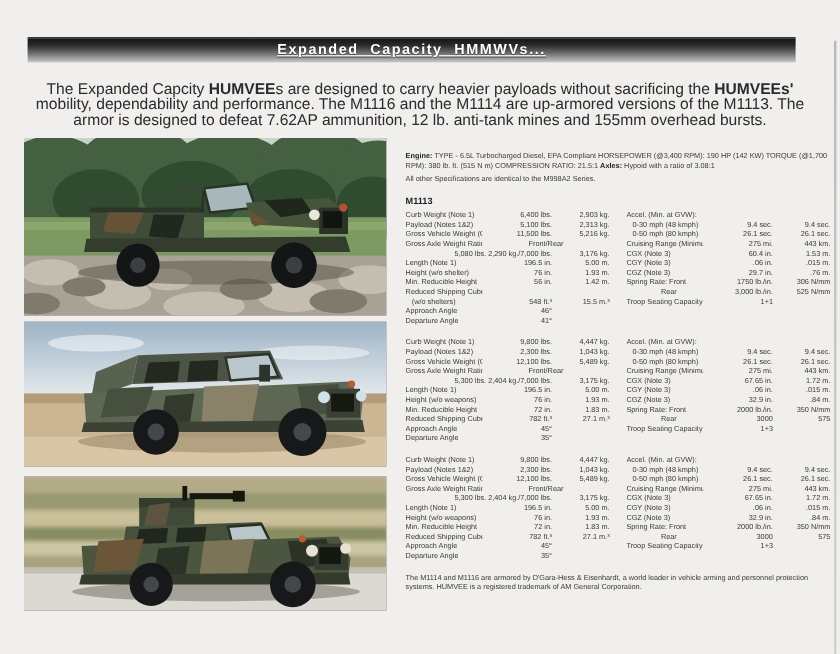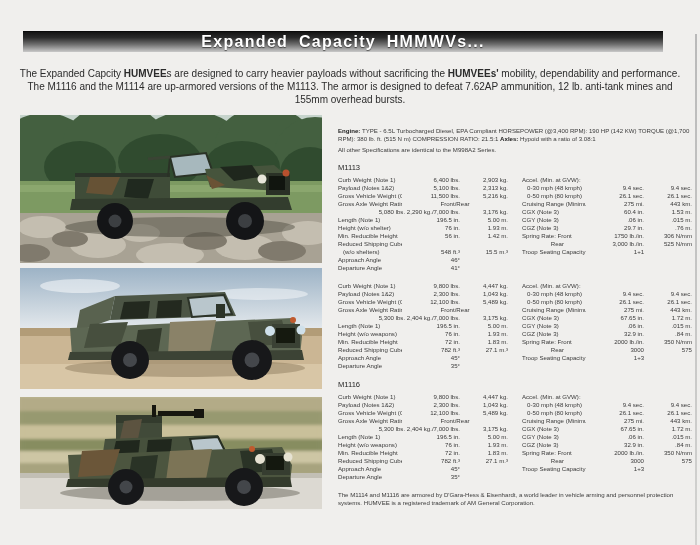--- a/index.html
+++ b/index.html
@@ -4,37 +4,37 @@
 <style>
   html,body{margin:0;padding:0;}
   .page{position:relative;width:700px;height:545px;background:#f0efed;
         font-family:"Liberation Sans","DejaVu Sans",sans-serif;color:#333;overflow:hidden;}
   .edge-line{position:absolute;right:3px;top:34px;bottom:0;width:2px;
              background:linear-gradient(to bottom,#b9b9b9,#d2d2d0);}
   .banner{position:absolute;left:23px;top:31px;width:640px;height:20px;
           background:linear-gradient(to bottom,#141414 0%,#2a2a2a 28%,#6e6e6e 62%,#c9c9c9 100%);
           border-top:1px solid #0a0a0a;}
   .banner span{display:block;text-align:center;color:#ffffff;font-weight:bold;
-               font-size:16px;line-height:19px;letter-spacing:1.3px;word-spacing:5px;
-               text-shadow:0 1px 1px rgba(0,0,0,.55);}
+               font-size:12px;line-height:19px;letter-spacing:1.3px;word-spacing:5px;
+               text-shadow:0 1px 1px rgba(0,0,0,.55);text-decoration:underline;}
   .intro{position:absolute;left:18px;top:67px;width:664px;margin:0;text-align:center;
-         font-size:10px;line-height:13.2px;color:#2b2b2b;}
+         font-size:13px;line-height:13.2px;color:#2b2b2b;}
   .intro b{font-weight:bold;}
   .photos{position:absolute;left:20px;top:115px;width:302px;}
   .photo{width:302px;overflow:hidden;background:#888;}
   .photo svg{display:block;}
   .ph1{height:148px;margin-bottom:5px;}
   .ph2{height:121px;margin-bottom:8px;}
   .ph3{height:112px;}
   .specs{position:absolute;left:338px;top:127px;width:354px;font-size:6.1px;color:#3a3a3a;}
   .engine{margin:0 0 3px;line-height:8px;}
   .engine b{color:#222;}
   .note{margin:0 0 9px;line-height:8px;}
   .model{margin-bottom:10px;}
-  .model-name{font-size:7.6px;font-weight:normal;color:#1f1f1f;margin:0 0 4px;}
+  .model-name{font-size:7.6px;font-weight:bold;color:#1f1f1f;margin:0 0 4px;}
   .tables{display:flex;gap:14px;}
   .spec-table{flex:1;min-width:0;}
   .srow{display:flex;line-height:8px;min-height:8px;}
   .cell{white-space:pre;}
   .lbl{flex:1;overflow:hidden;}
   .c1{width:58px;text-align:right;}
   .c2{width:48px;text-align:right;}
   .wide{flex:1;text-align:right;}
   .spanv{width:106px;text-align:center;}
   .footer{margin:6px 0 0;line-height:8px;width:340px;}
@@ -428,21 +428,20 @@
             </div>
             <div class="srow">
               <div class="cell lbl">Troop Seating Capacity</div>
               <div class="cell spanv">1+3</div>
             </div>
           </div>
       </div>
     </div>
 
     <div class="model">
-      <p class="model-name">M1116</p>
       <div class="tables">
         <div class="spec-table">
             <div class="srow">
               <div class="cell lbl">Curb Weight (Note 1)</div>
               <div class="cell c1">9,800 lbs.</div>
               <div class="cell c2">4,447 kg.</div>
             </div>
             <div class="srow">
               <div class="cell lbl">Payload (Notes 1&amp;2)</div>
               <div class="cell c1">2,300 lbs.</div>

